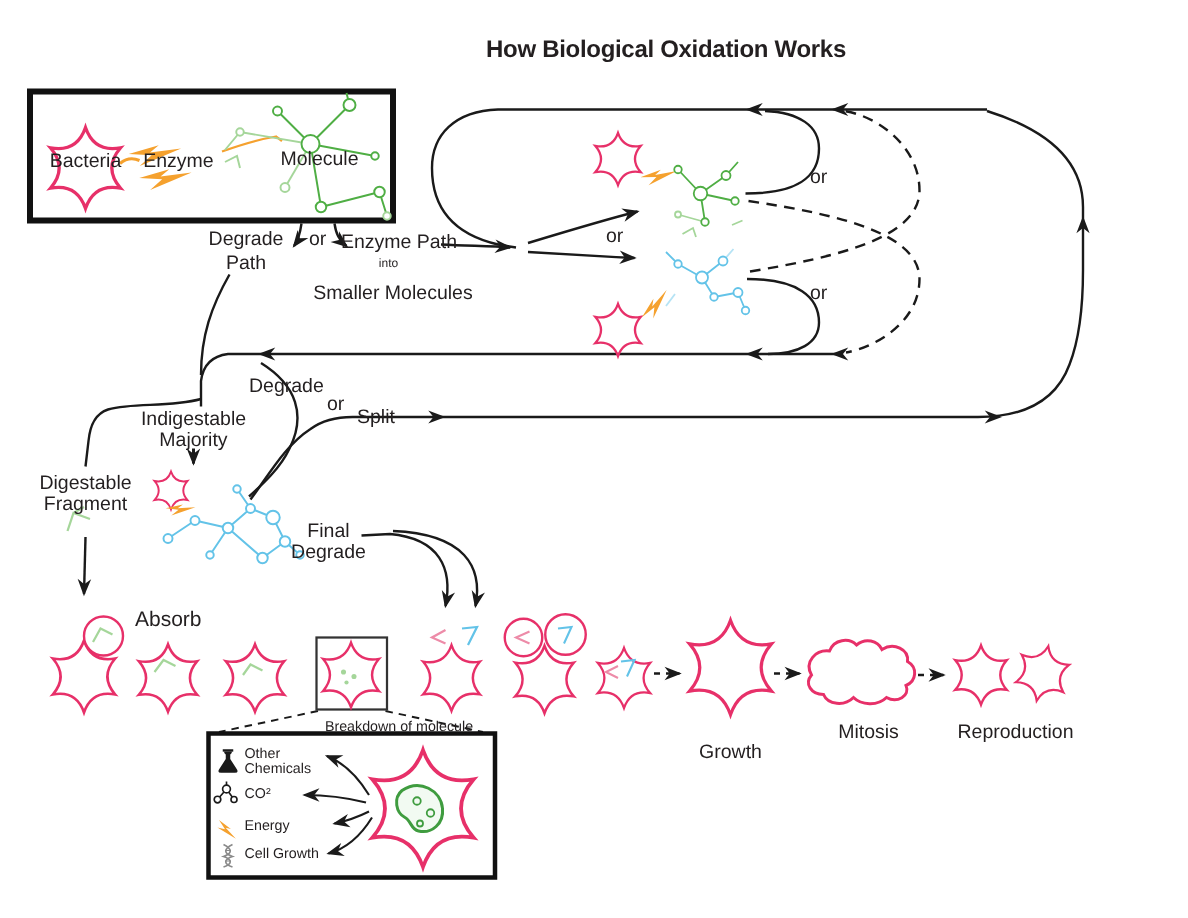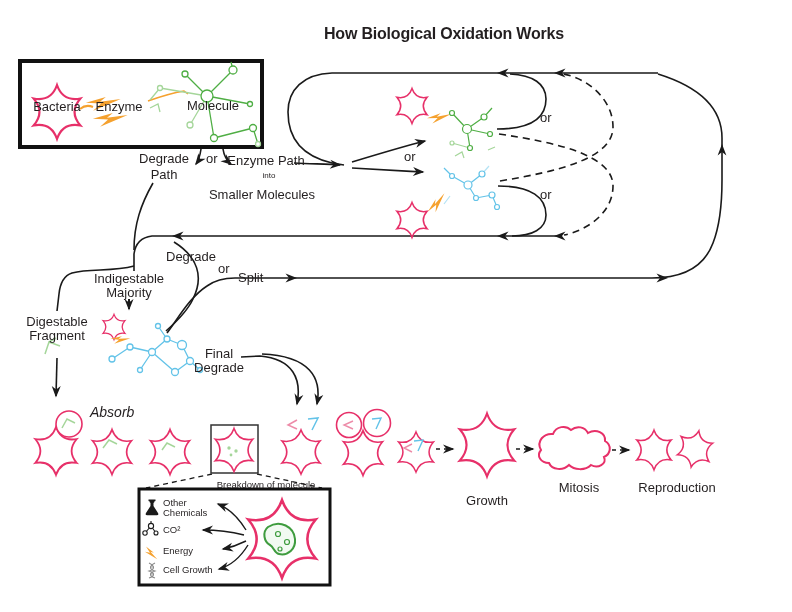--- a/index.html
+++ b/index.html
@@ -3,23 +3,23 @@
 <meta charset="utf-8">
 <style>
   html,body{margin:0;padding:0;background:#fff;}
   .canvas{position:relative;width:792px;height:612px;background:#fff;overflow:hidden;
           font-family:"Liberation Sans",sans-serif;color:#231f20;}
   .canvas svg.layer{position:absolute;left:0;top:0;}
   .lbl{position:absolute;font-size:13px;line-height:13px;white-space:pre-line;}
   .ctr{transform:translateX(-50%);text-align:center;}
   .title{position:absolute;top:25px;left:396px;transform:translateX(-50%);
          font-size:16px;font-weight:bold;white-space:nowrap;letter-spacing:-0.2px;margin-left:48px;}
-  .tiny{font-size:8px;line-height:8px;margin-left:10px;}
+  .tiny{font-size:8px;line-height:8px;}
   .bd{font-size:9.5px;line-height:10px;}
-  .abs{font-size:14px;font-style:italic;}
+  .abs{font-size:14px;}
 </style>
 </head>
 <body>
 
 <div class="canvas">
 
 <svg class="layer" width="792" height="612" viewBox="0 0 792 612">
   <defs>
     <path id="star6" d="M0,-30 Q6.5,-11.3 26,-15 Q13,0 26,15 Q6.5,11.3 0,30 Q-6.5,11.3 -26,15 Q-13,0 -26,-15 Q-6.5,-11.3 0,-30 Z"></path>
     <path id="bolt" d="M0,6 L12,-1 L9,3 L22,-2 L6,10 L10,4 Z"></path>

